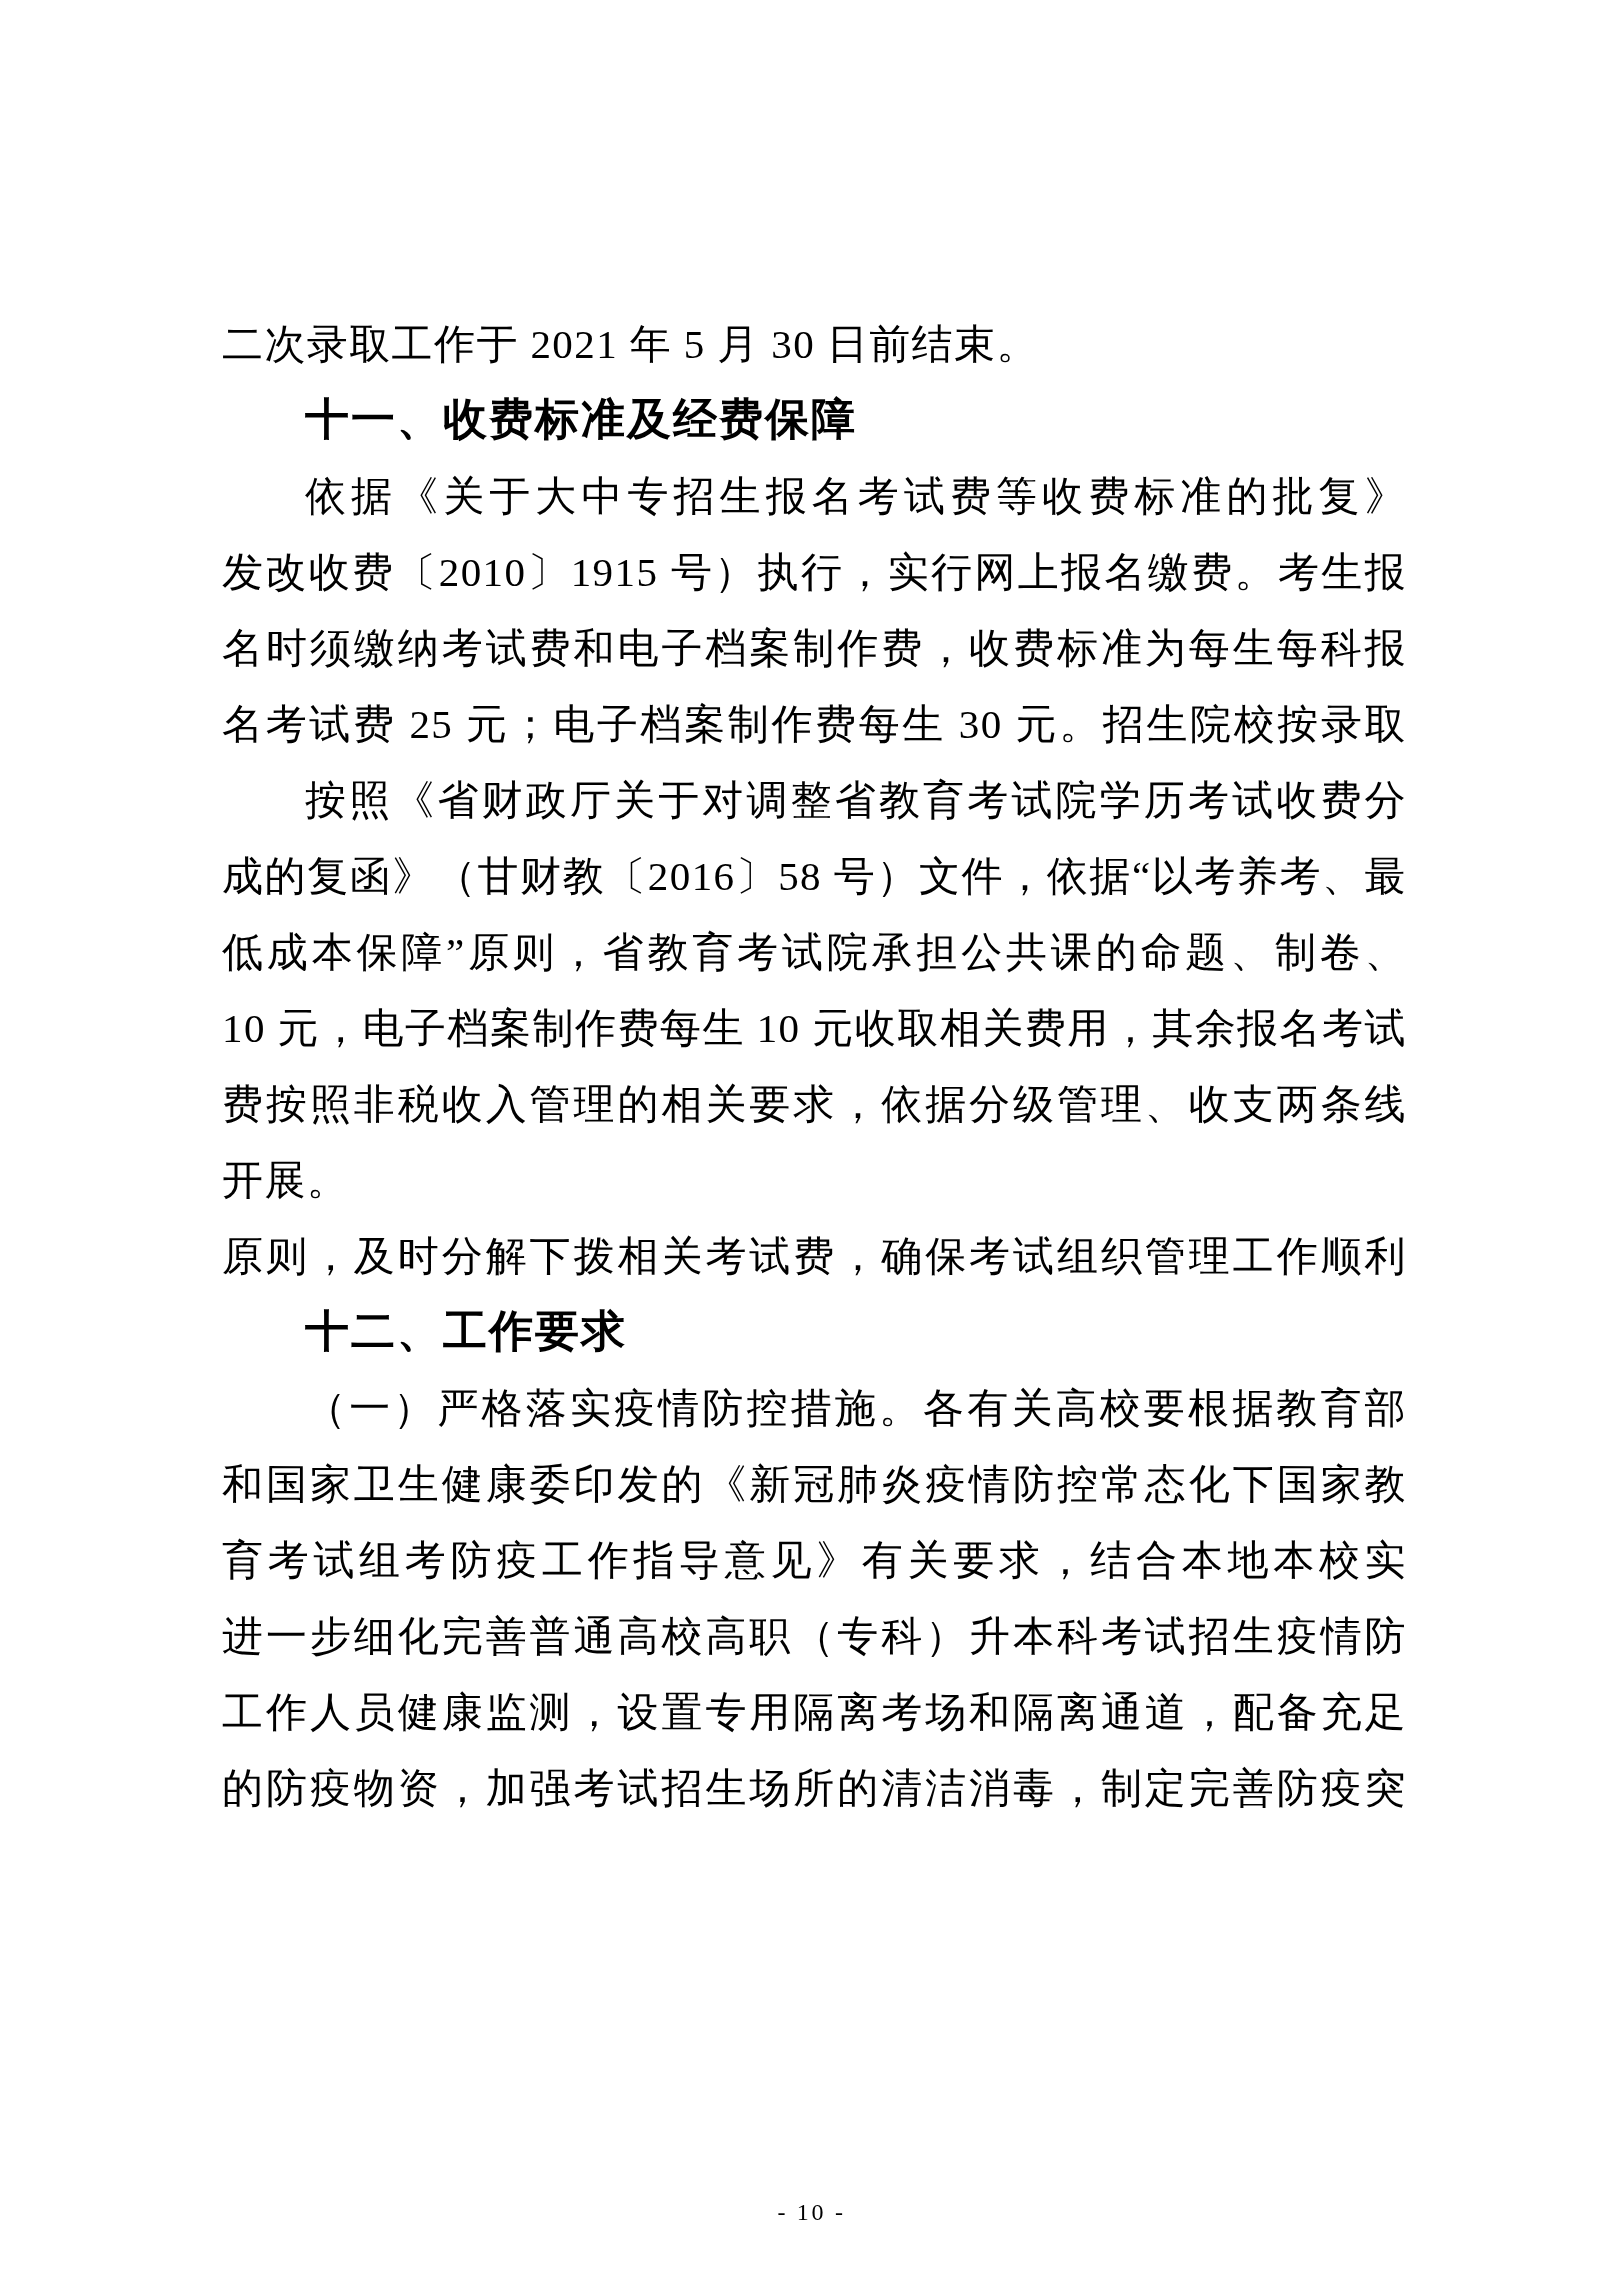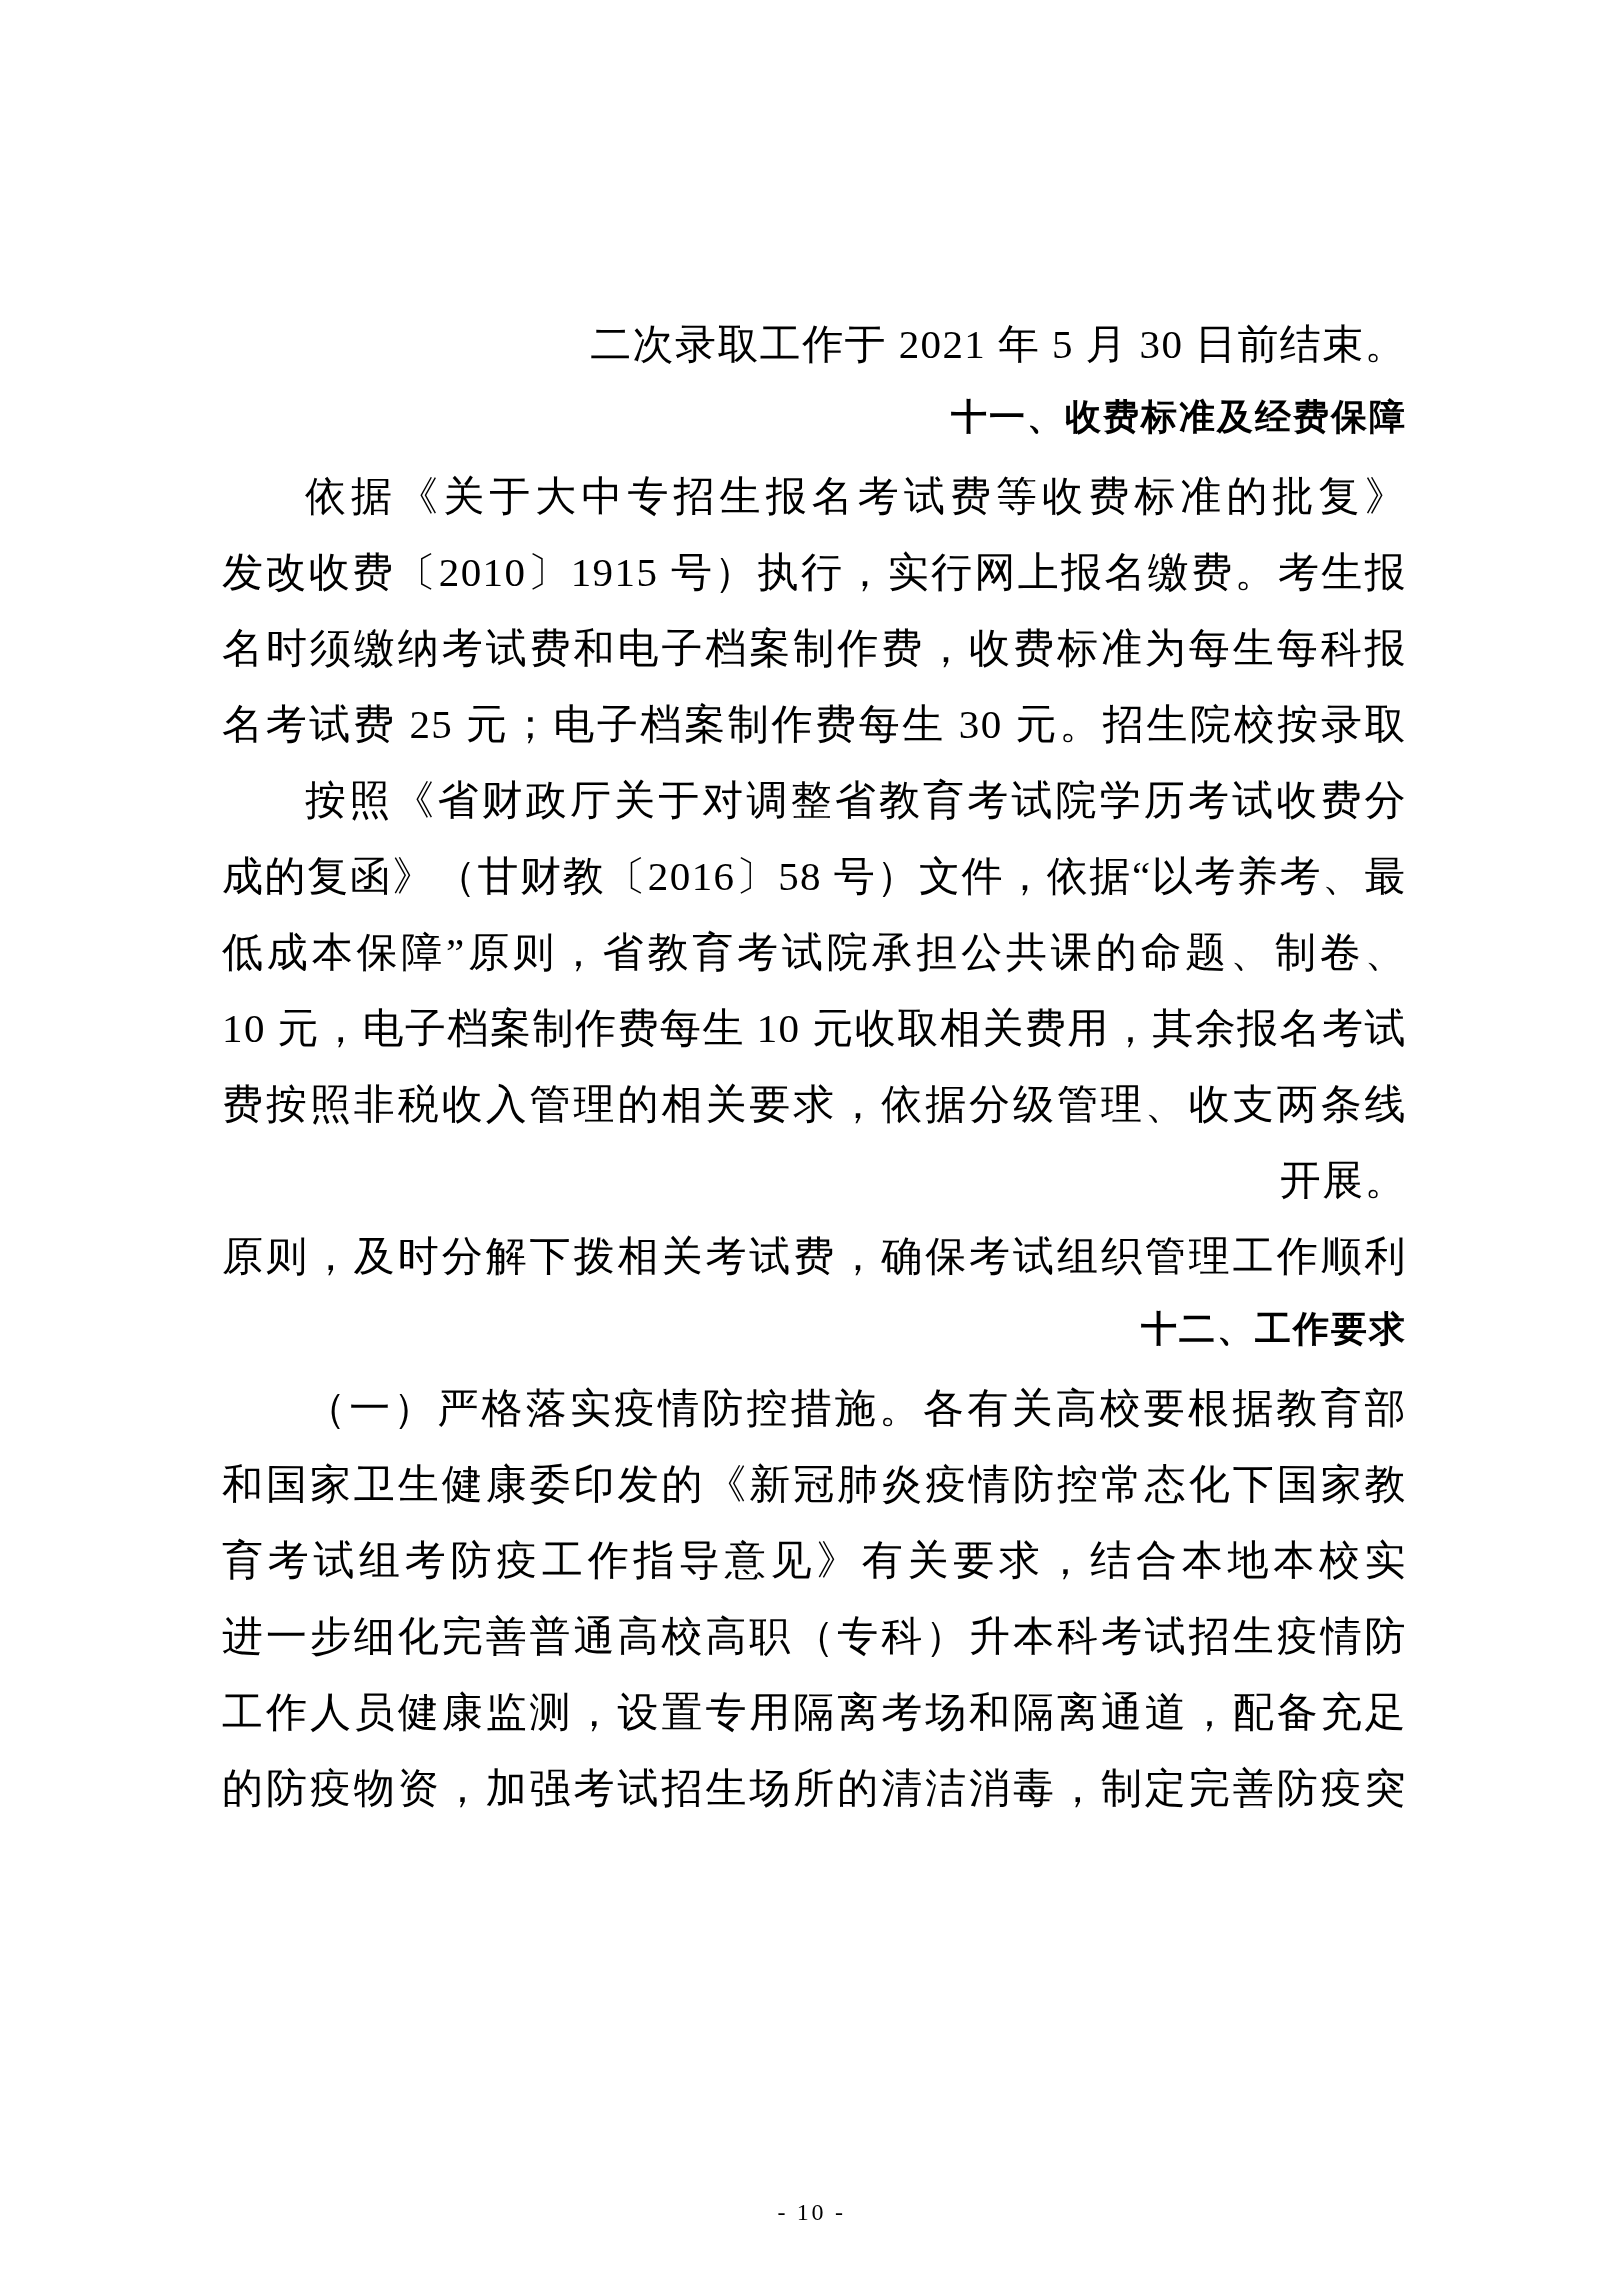--- a/index.html
+++ b/index.html
@@ -19,34 +19,34 @@
     position: absolute;
     left: 222px; top: 306px;
     width: 1185px;
   }
   .line {
     height: 76px;
     line-height: 76px;
     font-size: 41px;
     letter-spacing: 1.4px;
     font-family: "Liberation Serif", "DejaVu Serif", serif;
-    text-align: right;
+    text-align: left;
     white-space: normal;
     overflow: hidden;
   }
   .line.justified {
     text-align: justify;
     text-align-last: justify;
     text-justify: inter-character;
   }
   .line.indent { text-indent: 83px; }
   .line.heading {
-    font-family: Liberation Mono, monospace;
+    font-family: Liberation Serif, serif;
     font-weight: bold;
-    font-size: 36px;
+    font-size: 44px;
     letter-spacing: 2px;
   }
   .footer {
     position: absolute;
     left: 0; top: 2195px;
     width: 100%;
     text-align: center;
     line-height: 35px;
   }
   .page-number {

